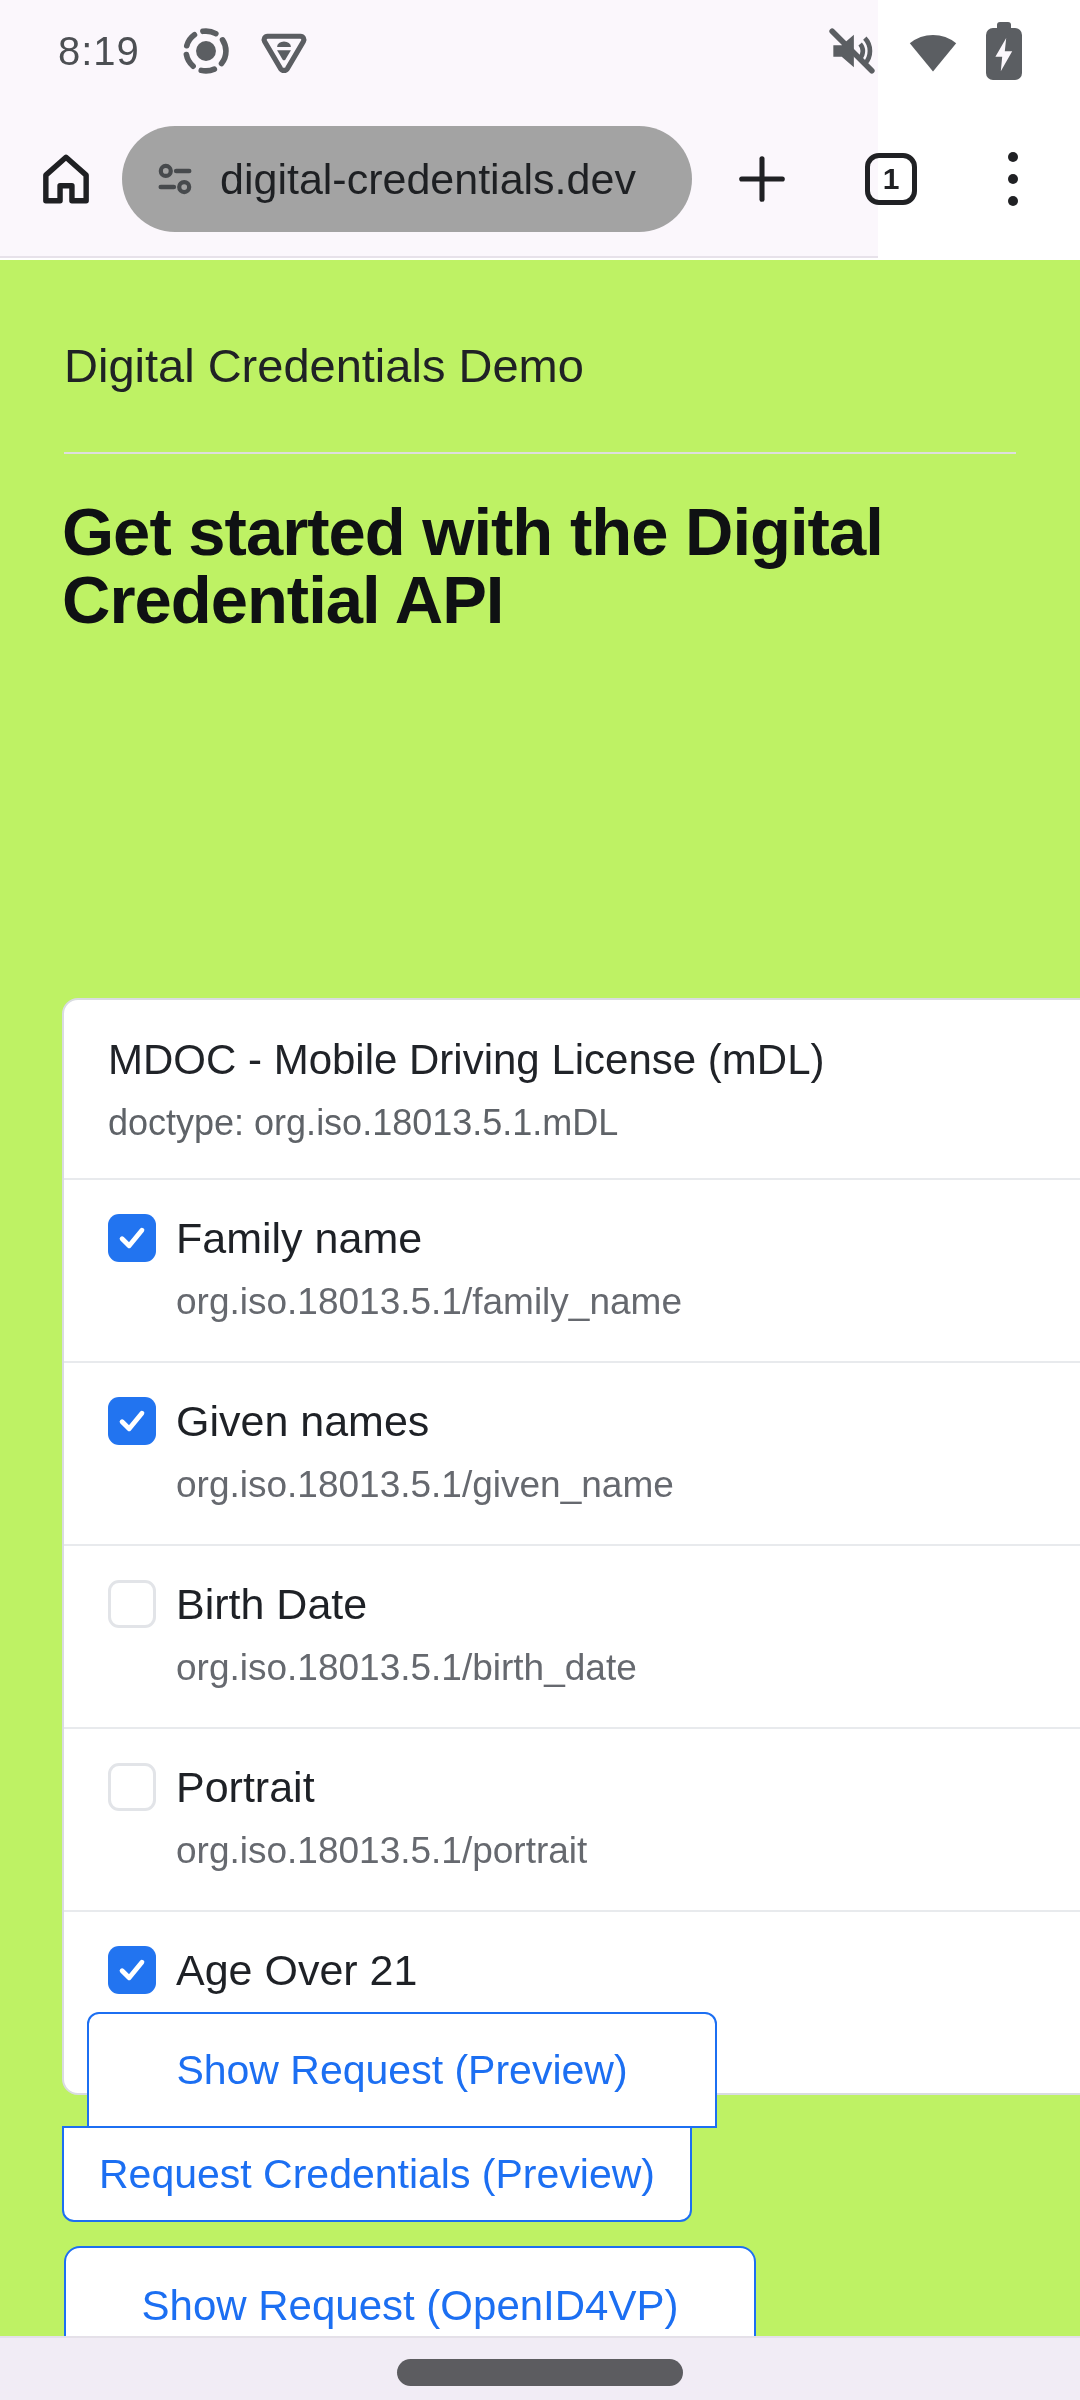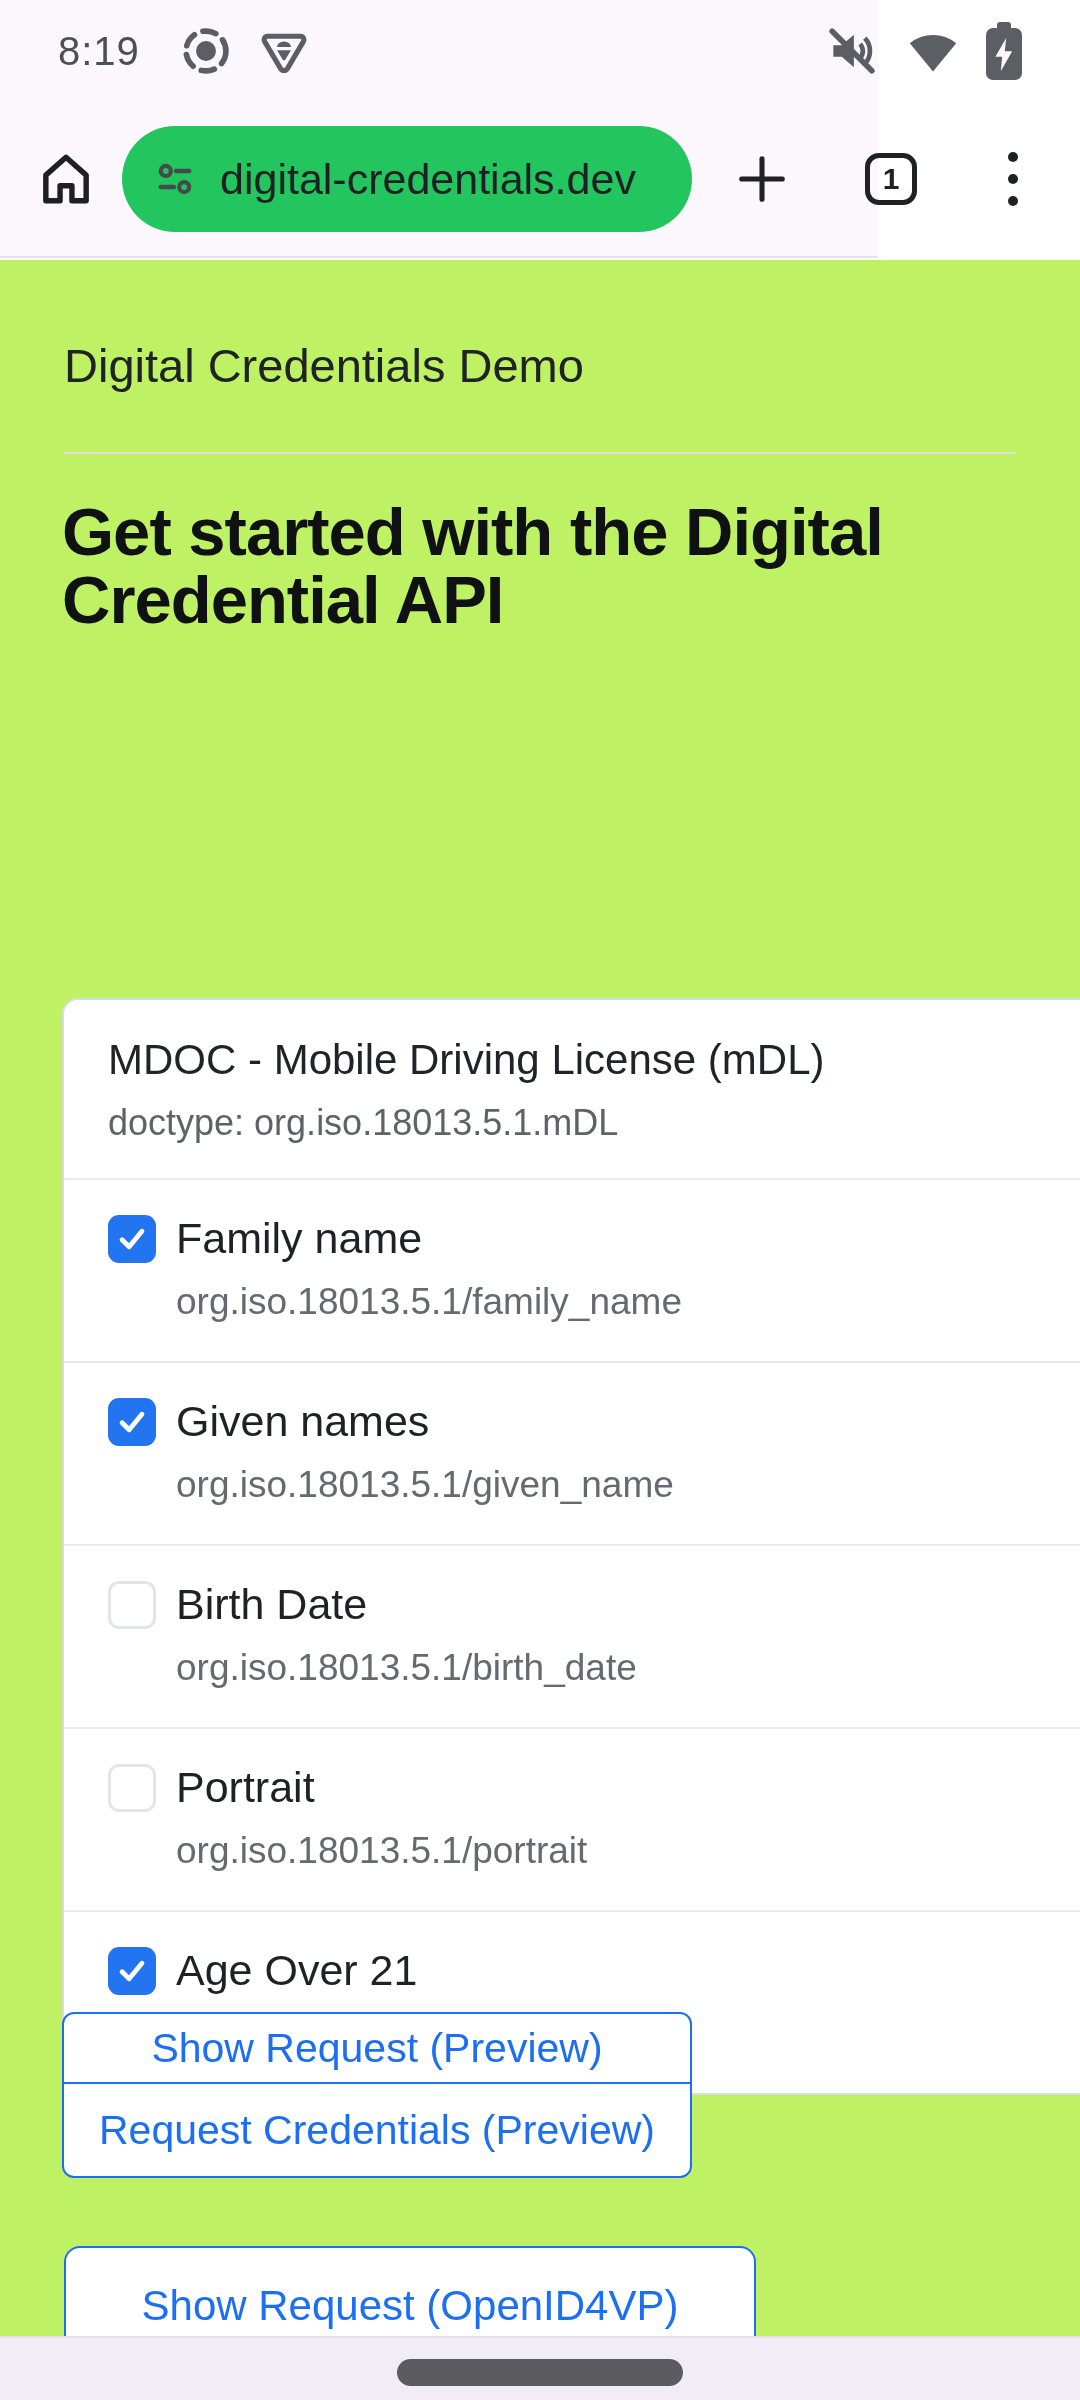--- a/index.html
+++ b/index.html
@@ -21,21 +21,21 @@
   .battery { position:relative; width:36px; height:58px; }
   .battery .cap { position:absolute; top:0; left:11px; width:14px; height:7px; background:#5B5E62; border-radius:3px 3px 0 0; }
   .battery .bodyb { position:absolute; top:6px; left:0; width:36px; height:52px; background:#5B5E62; border-radius:7px; }
   .battery svg { position:absolute; top:14px; left:5px; }
 
   
   .toolbar { position:absolute; top:104px; left:0; width:1080px; height:150px; }
   .home-btn { position:absolute; left:34px; top:50%; transform:translateY(-50%); width:64px; height:64px;
               display:flex; align-items:center; justify-content:center; }
   .omnibox { position:absolute; left:122px; top:50%; transform:translateY(-50%);
-             width:570px; height:106px; border-radius:53px; background:#22c55e;
+             width:570px; height:106px; border-radius:53px; background:#a3a3a3;
              display:flex; align-items:center; padding:0 30px; }
   .omni-text { font-size:43px; color:#1E2023; margin-left:22px; white-space:nowrap; }
   .tb-plus { position:absolute; left:712px; top:50%; transform:translateY(-50%); width:100px; height:100px;
              display:flex; align-items:center; justify-content:center; }
   .tab-switcher { position:absolute; left:846px; top:50%; transform:translateY(-50%); width:90px; height:90px;
                   display:flex; align-items:center; justify-content:center; }
   .tab-box { width:52px; height:52px; border:5px solid #202124; border-radius:14px;
              display:flex; align-items:center; justify-content:center; }
   .tab-count { font-size:30px; font-weight:700; color:#202124; }
   .kebab { position:absolute; left:978px; top:50%; transform:translateY(-50%); width:70px; height:90px;
@@ -53,35 +53,35 @@
   .subtitle { position:absolute; top:462px; left:64px; width:846px;
               font-size:48px; line-height:77px; color:#393E44; }
 
   
   .card { position:absolute; top:738px; left:62px; width:1050px; background:#fff;
           border:2px solid #D9DCE1; border-radius:16px; }
   .card-header { padding:36px 44px 34px 44px; }
   .card-title { font-size:42px; color:#202328; }
   .card-doctype { font-size:36px; color:#5F6368; margin-top:18px; }
   .field-row { border-top:2px solid #E8EAED; padding:34px 44px 38px 44px; }
-  .row-main { display:flex; align-items:center; }
+  .row-main { display:flex; align-items:flex-start; }
   .checkbox { width:48px; height:48px; border-radius:11px; border:3px solid #E2E4E8; background:#fff;
               flex:0 0 auto; display:flex; align-items:center; justify-content:center; }
   .checkbox svg { display:none; }
   .checkbox.checked { border:none; background:var(--checkbox-blue, #2274F0); }
   .checkbox.checked svg { display:block; }
   .field-label { font-size:43px; color:#1E2126; margin-left:20px; }
   .field-path { font-size:37px; color:#66696F; margin-top:18px; margin-left:68px; }
 
   
   .btn { background:#fff; border:2px solid var(--accent, #1C6FF2); color:var(--accent, #1C6FF2);
          font-family:"Liberation Sans", sans-serif; font-size:41px; display:flex;
          align-items:center; justify-content:center; }
   .btn-group { position:absolute; top:1752px; left:62px; width:630px; }
-  .btn-top { height:72px; border-radius:12px 12px 0 0; width:100%; }
+  .btn-top { height:116px; border-radius:12px 12px 0 0; width:100%;margin-left:25px; }
   .btn-bottom { height:96px; border-radius:0 0 12px 12px; width:100%; margin-top:-2px; }
   .btn-openid { position:absolute; top:1986px; left:64px; width:692px; height:170px;
                 border-radius:16px; align-items:flex-start; padding-top:34px; font-size:42px; }
 
   
   .navbar { position:absolute; bottom:0; left:0; width:1080px; height:64px; background:#F1ECF5;
             border-top:2px solid #E4E0E8; z-index:20; }
   .nav-pill { position:absolute; top:21px; left:50%; transform:translateX(-50%);
               width:286px; height:27px; border-radius:14px; background:#5C5C60; }
 </style>

